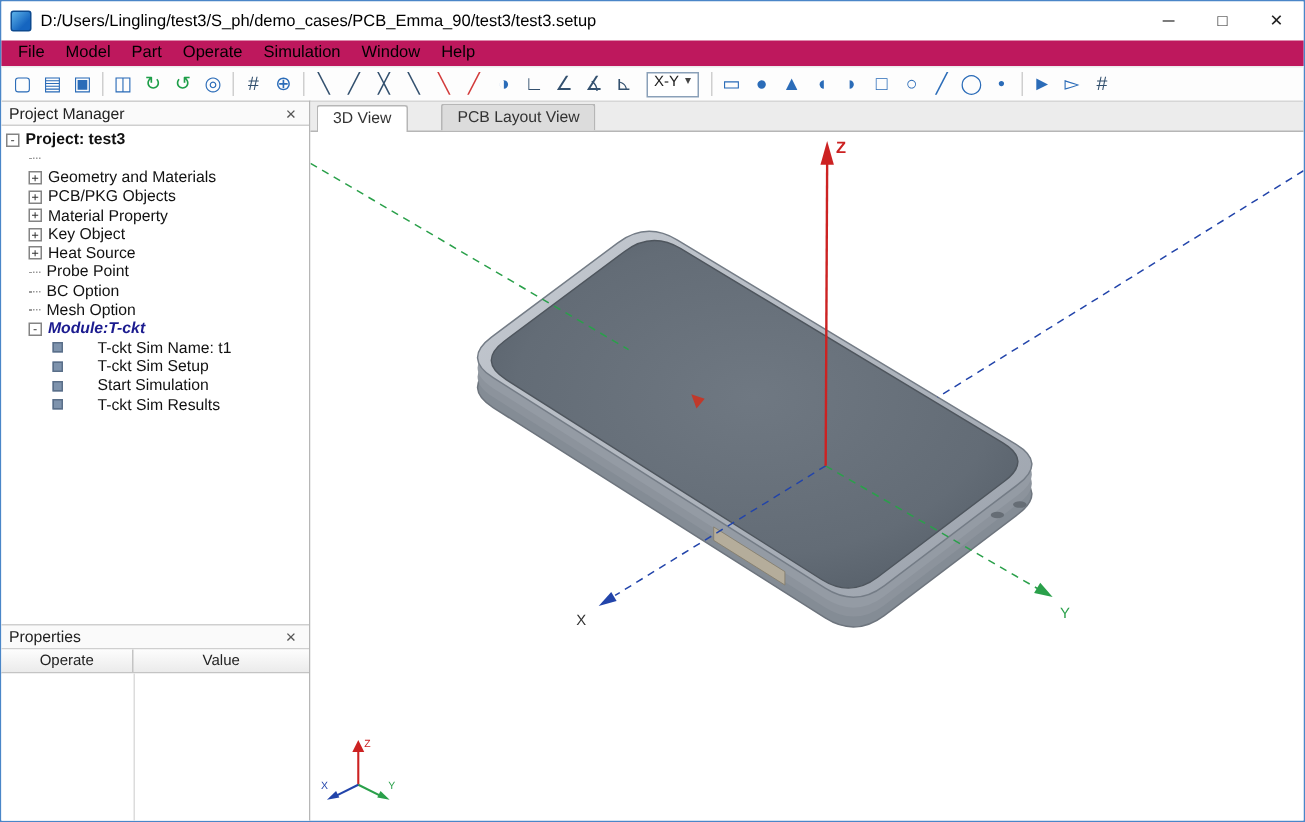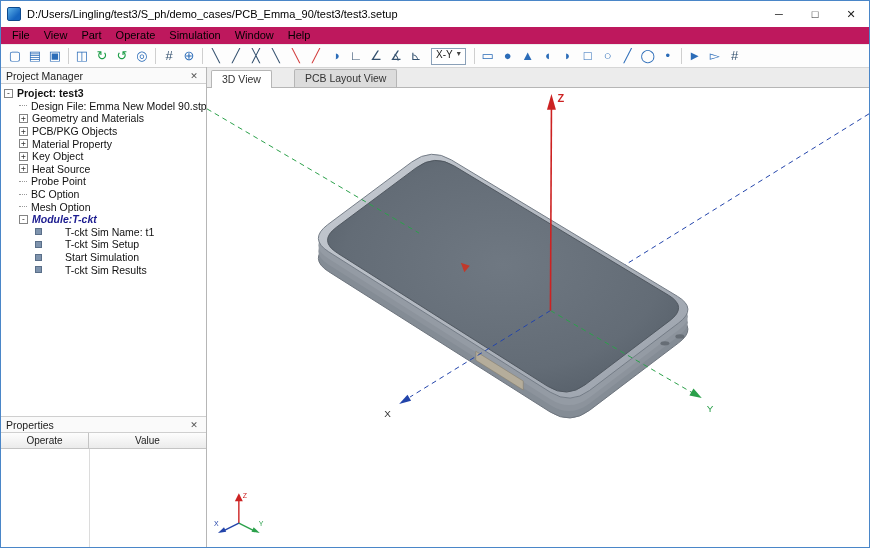--- a/index.html
+++ b/index.html
@@ -79,21 +79,21 @@
     <div class="title-text">D:/Users/Lingling/test3/S_ph/demo_cases/PCB_Emma_90/test3/test3.setup</div>
     <div class="win-controls">
       <div class="win-btn">─</div>
       <div class="win-btn">□</div>
       <div class="win-btn">✕</div>
     </div>
   </div>
 
   <div class="menubar">
     <span class="menu-item">File</span>
-    <span class="menu-item">View</span>
+    <span class="menu-item">Model</span>
     <span class="menu-item">Part</span>
     <span class="menu-item">Operate</span>
     <span class="menu-item">Simulation</span>
     <span class="menu-item">Window</span>
     <span class="menu-item">Help</span>
   </div>
 
   <div class="toolbar">
     <span class="tbtn c-blue">▢</span>
     <span class="tbtn c-blue">▤</span>
@@ -146,21 +146,20 @@
       <span class="panel-close">✕</span>
     </div>
 
     <div class="tree">
       <div class="trow lv0">
         <span class="exp">-</span>
         <span class="tlabel bold">Project: test3</span>
       </div>
       <div class="trow lv1">
         <span class="dash"></span>
-        <span class="tlabel">Design File: Emma New Model 90.stp</span>
       </div>
       <div class="trow lv1">
         <span class="exp">+</span>
         <span class="tlabel">Geometry and Materials</span>
       </div>
       <div class="trow lv1">
         <span class="exp">+</span>
         <span class="tlabel">PCB/PKG Objects</span>
       </div>
       <div class="trow lv1">

